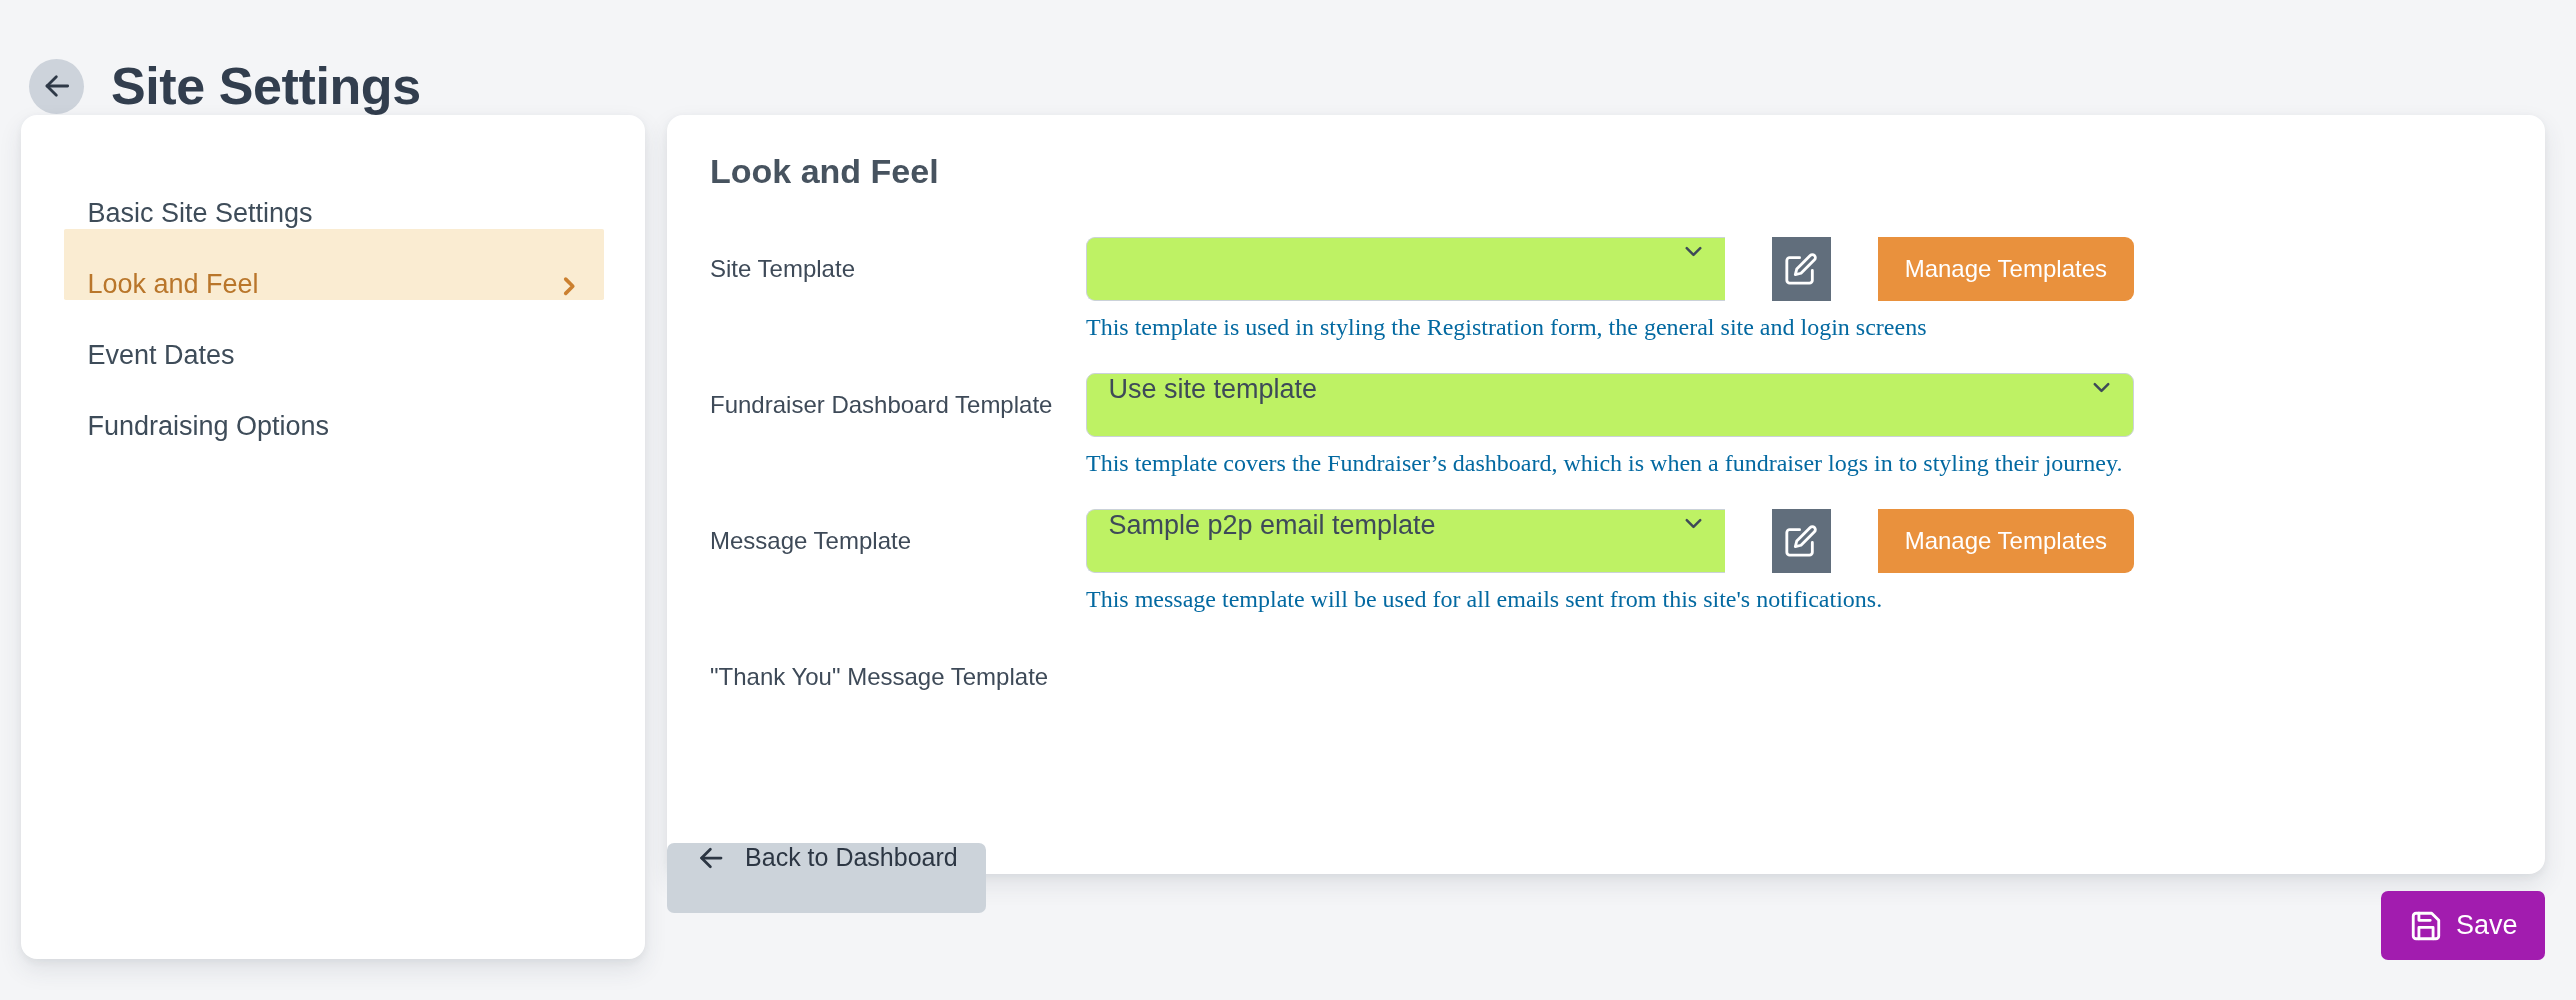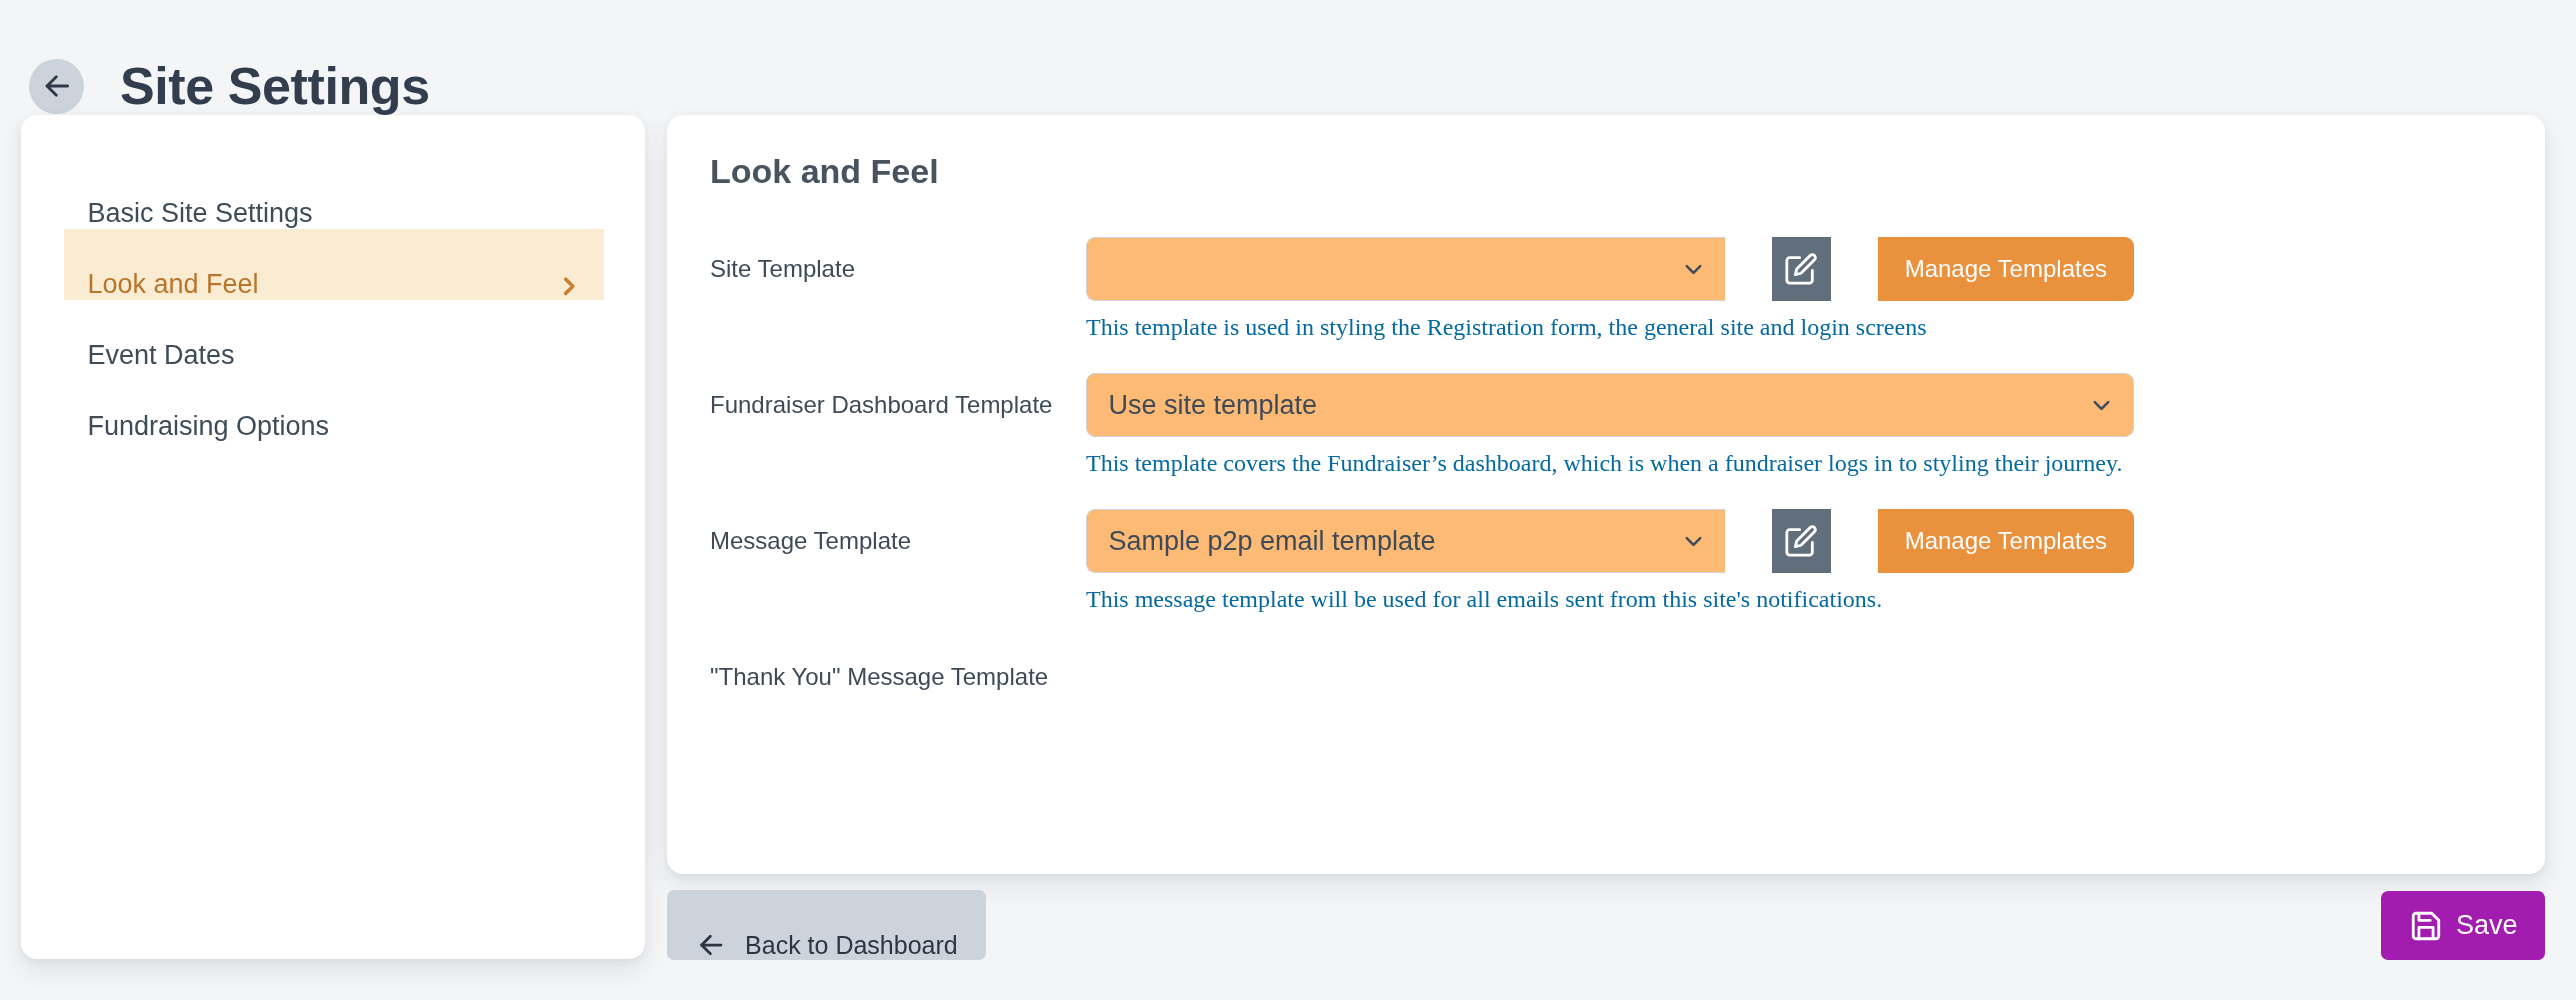--- a/index.html
+++ b/index.html
@@ -6,21 +6,21 @@
   body {
     width: 2576px; height: 1000px;
     background: #f4f5f7;
     font-family: "Liberation Sans", sans-serif;
     position: relative;
     overflow: hidden;
     -webkit-font-smoothing: antialiased;
   }
 
   
-  .header { position: absolute; left: 29px; top: 21.4px; display: flex; align-items: center; gap: 36px; }
+  .header { position: absolute; left: 29px; top: 21.4px; display: flex; align-items: center; gap: 27px; }
   .back-circle {
     width: 55px; height: 55px; border-radius: 50%;
     background: #cdd3db; display: flex; align-items: center; justify-content: center;
     cursor: pointer; flex: 0 0 auto;
   }
   .page-title { font-size: 52px; font-weight: bold; color: #323e4e; letter-spacing: -0.4px; }
 
   
   .card {
     position: absolute; background: #ffffff; border-radius: 16px;
@@ -44,43 +44,43 @@
   .panel-title { font-size: 34px; line-height: 39px; font-weight: bold; color: #47535f; margin: 0 0 46px 0; }
 
   .form-row { display: grid; grid-template-columns: 376px 1048px; margin-bottom: 27px; }
   .field-label {
     font-size: 24px; color: #3e4a58;
     display: flex; align-items: center; height: 64px; padding-right: 21.4px;
   }
   .control-line { display: flex; height: 64px; gap: 47px; }
   .select {
     flex: 1; min-width: 0;
-    display: flex; align-items: center; justify-content: space-between;
-    border: 1.8px solid #cbd2d9; border-radius: 9px; background: #fdba74;
+    display: flex; align-items: flex-start; justify-content: space-between;
+    border: 1.8px solid #cbd2d9; border-radius: 9px; background: #bef264;
     padding: 0 18px 0 21.4px; font-size: 27px; color: #3e4a58;
     cursor: pointer; box-sizing: border-box;
   }
   .has-buttons .select { border-radius: 9px 0 0 9px; border-right: none; }
   .edit-btn {
     width: 59px; background: #616e7c; border: none;
     display: flex; align-items: center; justify-content: center; cursor: pointer;
     padding: 0; flex: 0 0 auto;
   }
   .manage-btn {
     background: #e9913d; border: none; border-radius: 0 9px 9px 0;
     color: #ffffff; font-size: 24px; padding: 0 27px; cursor: pointer;
     font-family: inherit; flex: 0 0 auto;
   }
   .field-help { margin-top: 8px; font-size: 24px; line-height: 37px; color: #0369a1; max-width: 1048px; font-family: Liberation Serif, serif; }
 
   
   .back-dash-btn {
-    position: absolute; left: 667px; top: 890px; height: 70px;
+    position: absolute; left: 667px; top: 843px; height: 70px;
     background: #ccd3da; border: none; border-radius: 7.1px;
-    display: flex; align-items: flex-end; gap: 19.6px; padding: 0 28.5px;
+    display: flex; align-items: flex-start; gap: 19.6px; padding: 0 28.5px;
     font-size: 25px; color: #2c3643; cursor: pointer; font-family: inherit;
   }
   .save-btn {
     position: absolute; left: 2381px; top: 891px; height: 69px; width: 164px;
     background: #a21caf; border: none; border-radius: 7.1px;
     display: flex; align-items: center; justify-content: center; gap: 13.4px;
     font-size: 27px; color: #ffffff; cursor: pointer; font-family: inherit;
     box-sizing: border-box;
   }
   .icon { line-height: 0; display: block; }

